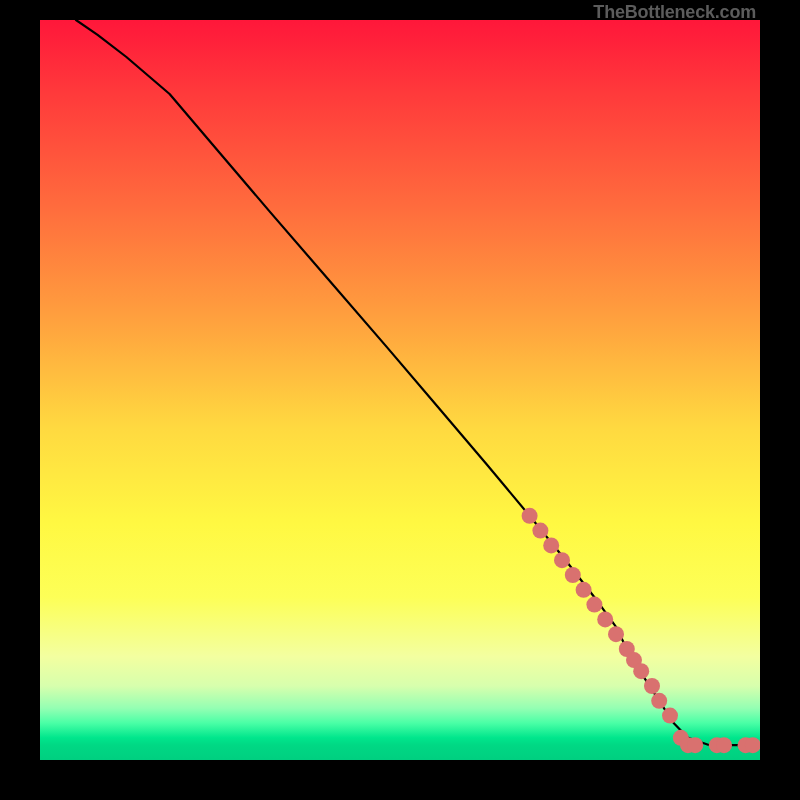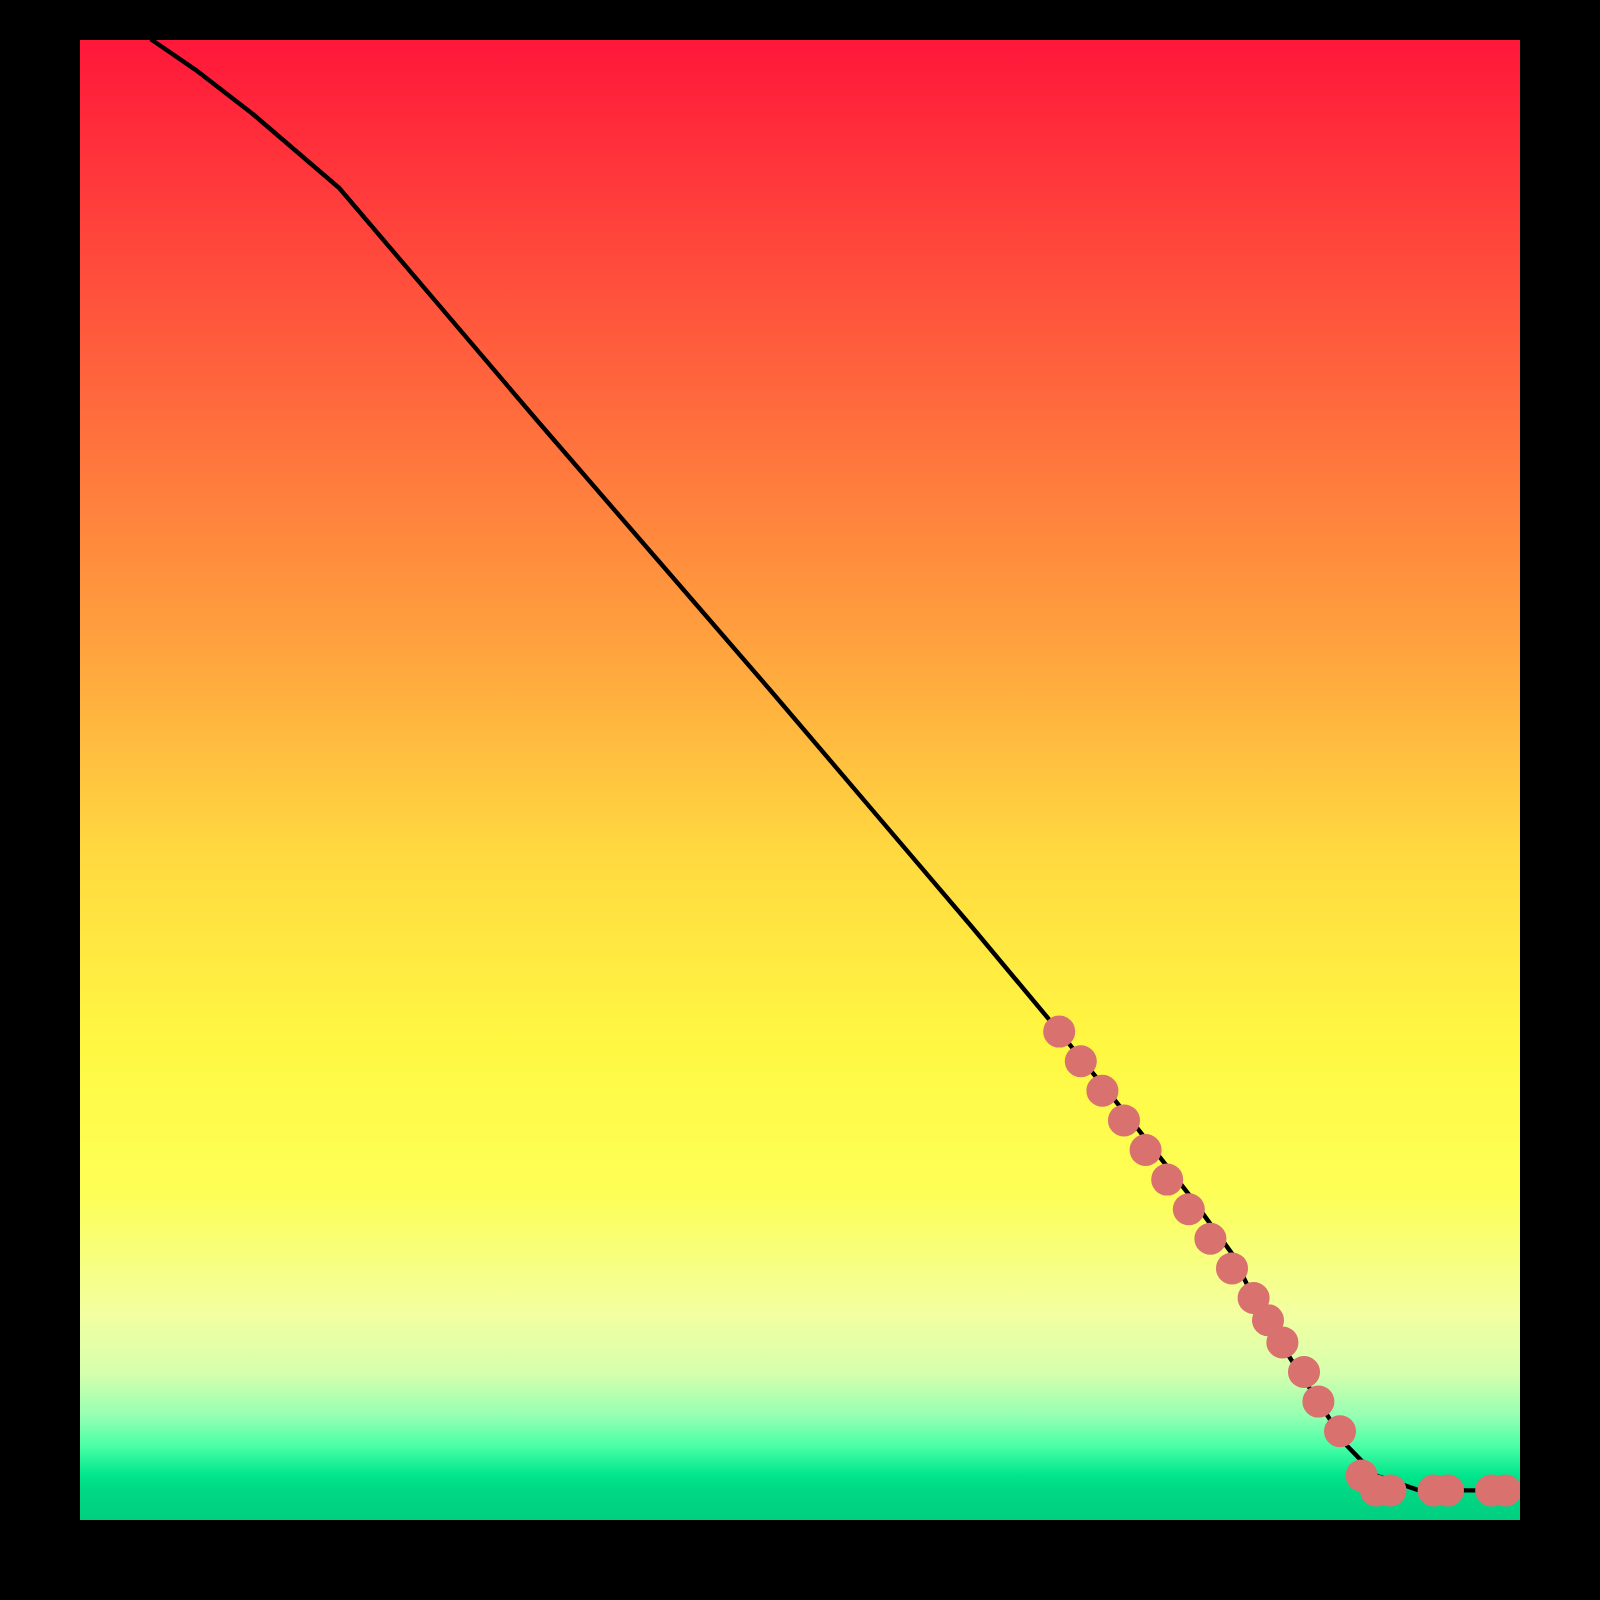--- a/index.html
+++ b/index.html
@@ -59,20 +59,21 @@
     font-weight: 600;
     color: #5c5c5c;
     letter-spacing: -0.2px;
   }
 </style>
 </head>
 <body>
 
 <div class="stage">
 
+  <div class="watermark">TheBottleneck.com</div>
 
   <div class="plot-area">
     <div class="gradient-bg"></div>
 
     <svg class="curve" viewBox="0 0 720 740" preserveAspectRatio="none">
       <path id="curve-path" fill="none" stroke="#000" stroke-width="2.2" stroke-linecap="round" stroke-linejoin="round" d="M36.0 0.0 L57.6 14.8 L86.4 37.0 L129.6 74.0 L180.0 133.2 L230.4 192.4 L288.0 259.0 L345.6 325.6 L396.0 384.8 L446.4 444.0 L489.6 495.8 L525.6 540.2 L554.4 577.2 L576.0 606.8 L590.4 636.4 L604.8 658.6 L619.2 680.8 L633.6 703.0 L648.0 717.8 L669.6 725.2 L691.2 725.2 L720.0 725.2"></path>
       <g id="marker-group">
           <circle cx="489.6" cy="495.8" r="8" fill="#d9716f"></circle>
           <circle cx="500.4" cy="510.6" r="8" fill="#d9716f"></circle>
           <circle cx="511.2" cy="525.4" r="8" fill="#d9716f"></circle>

